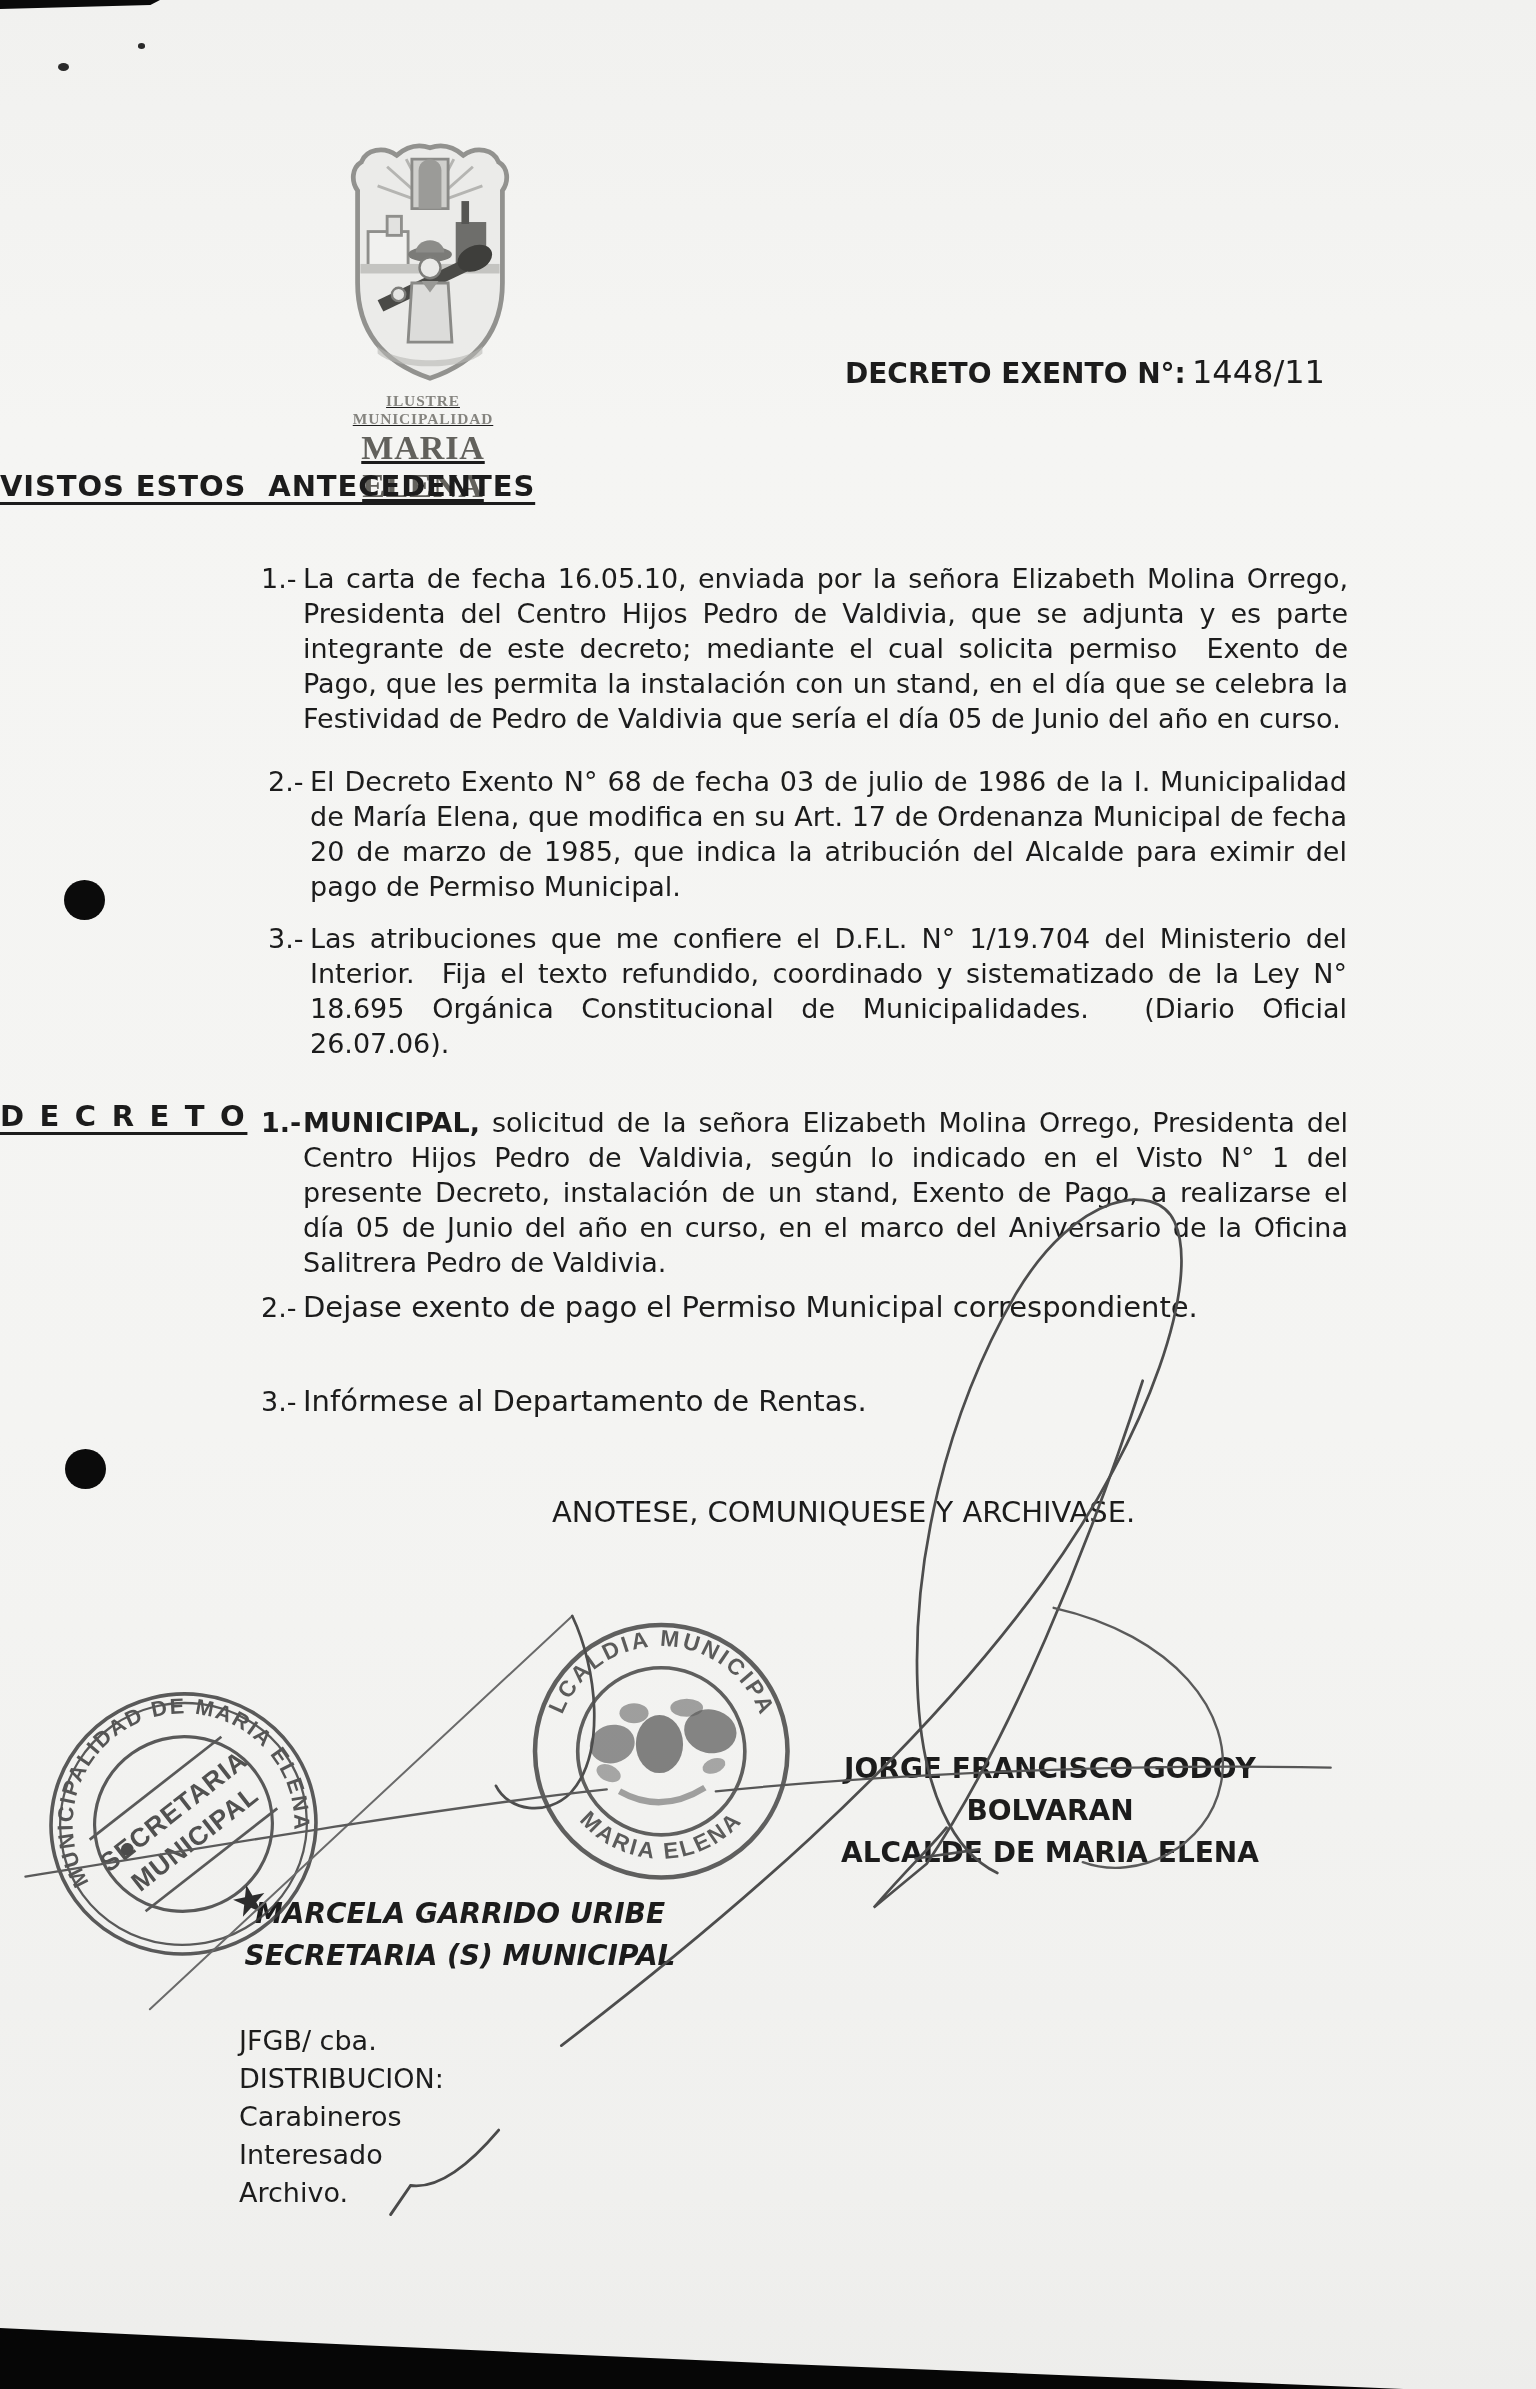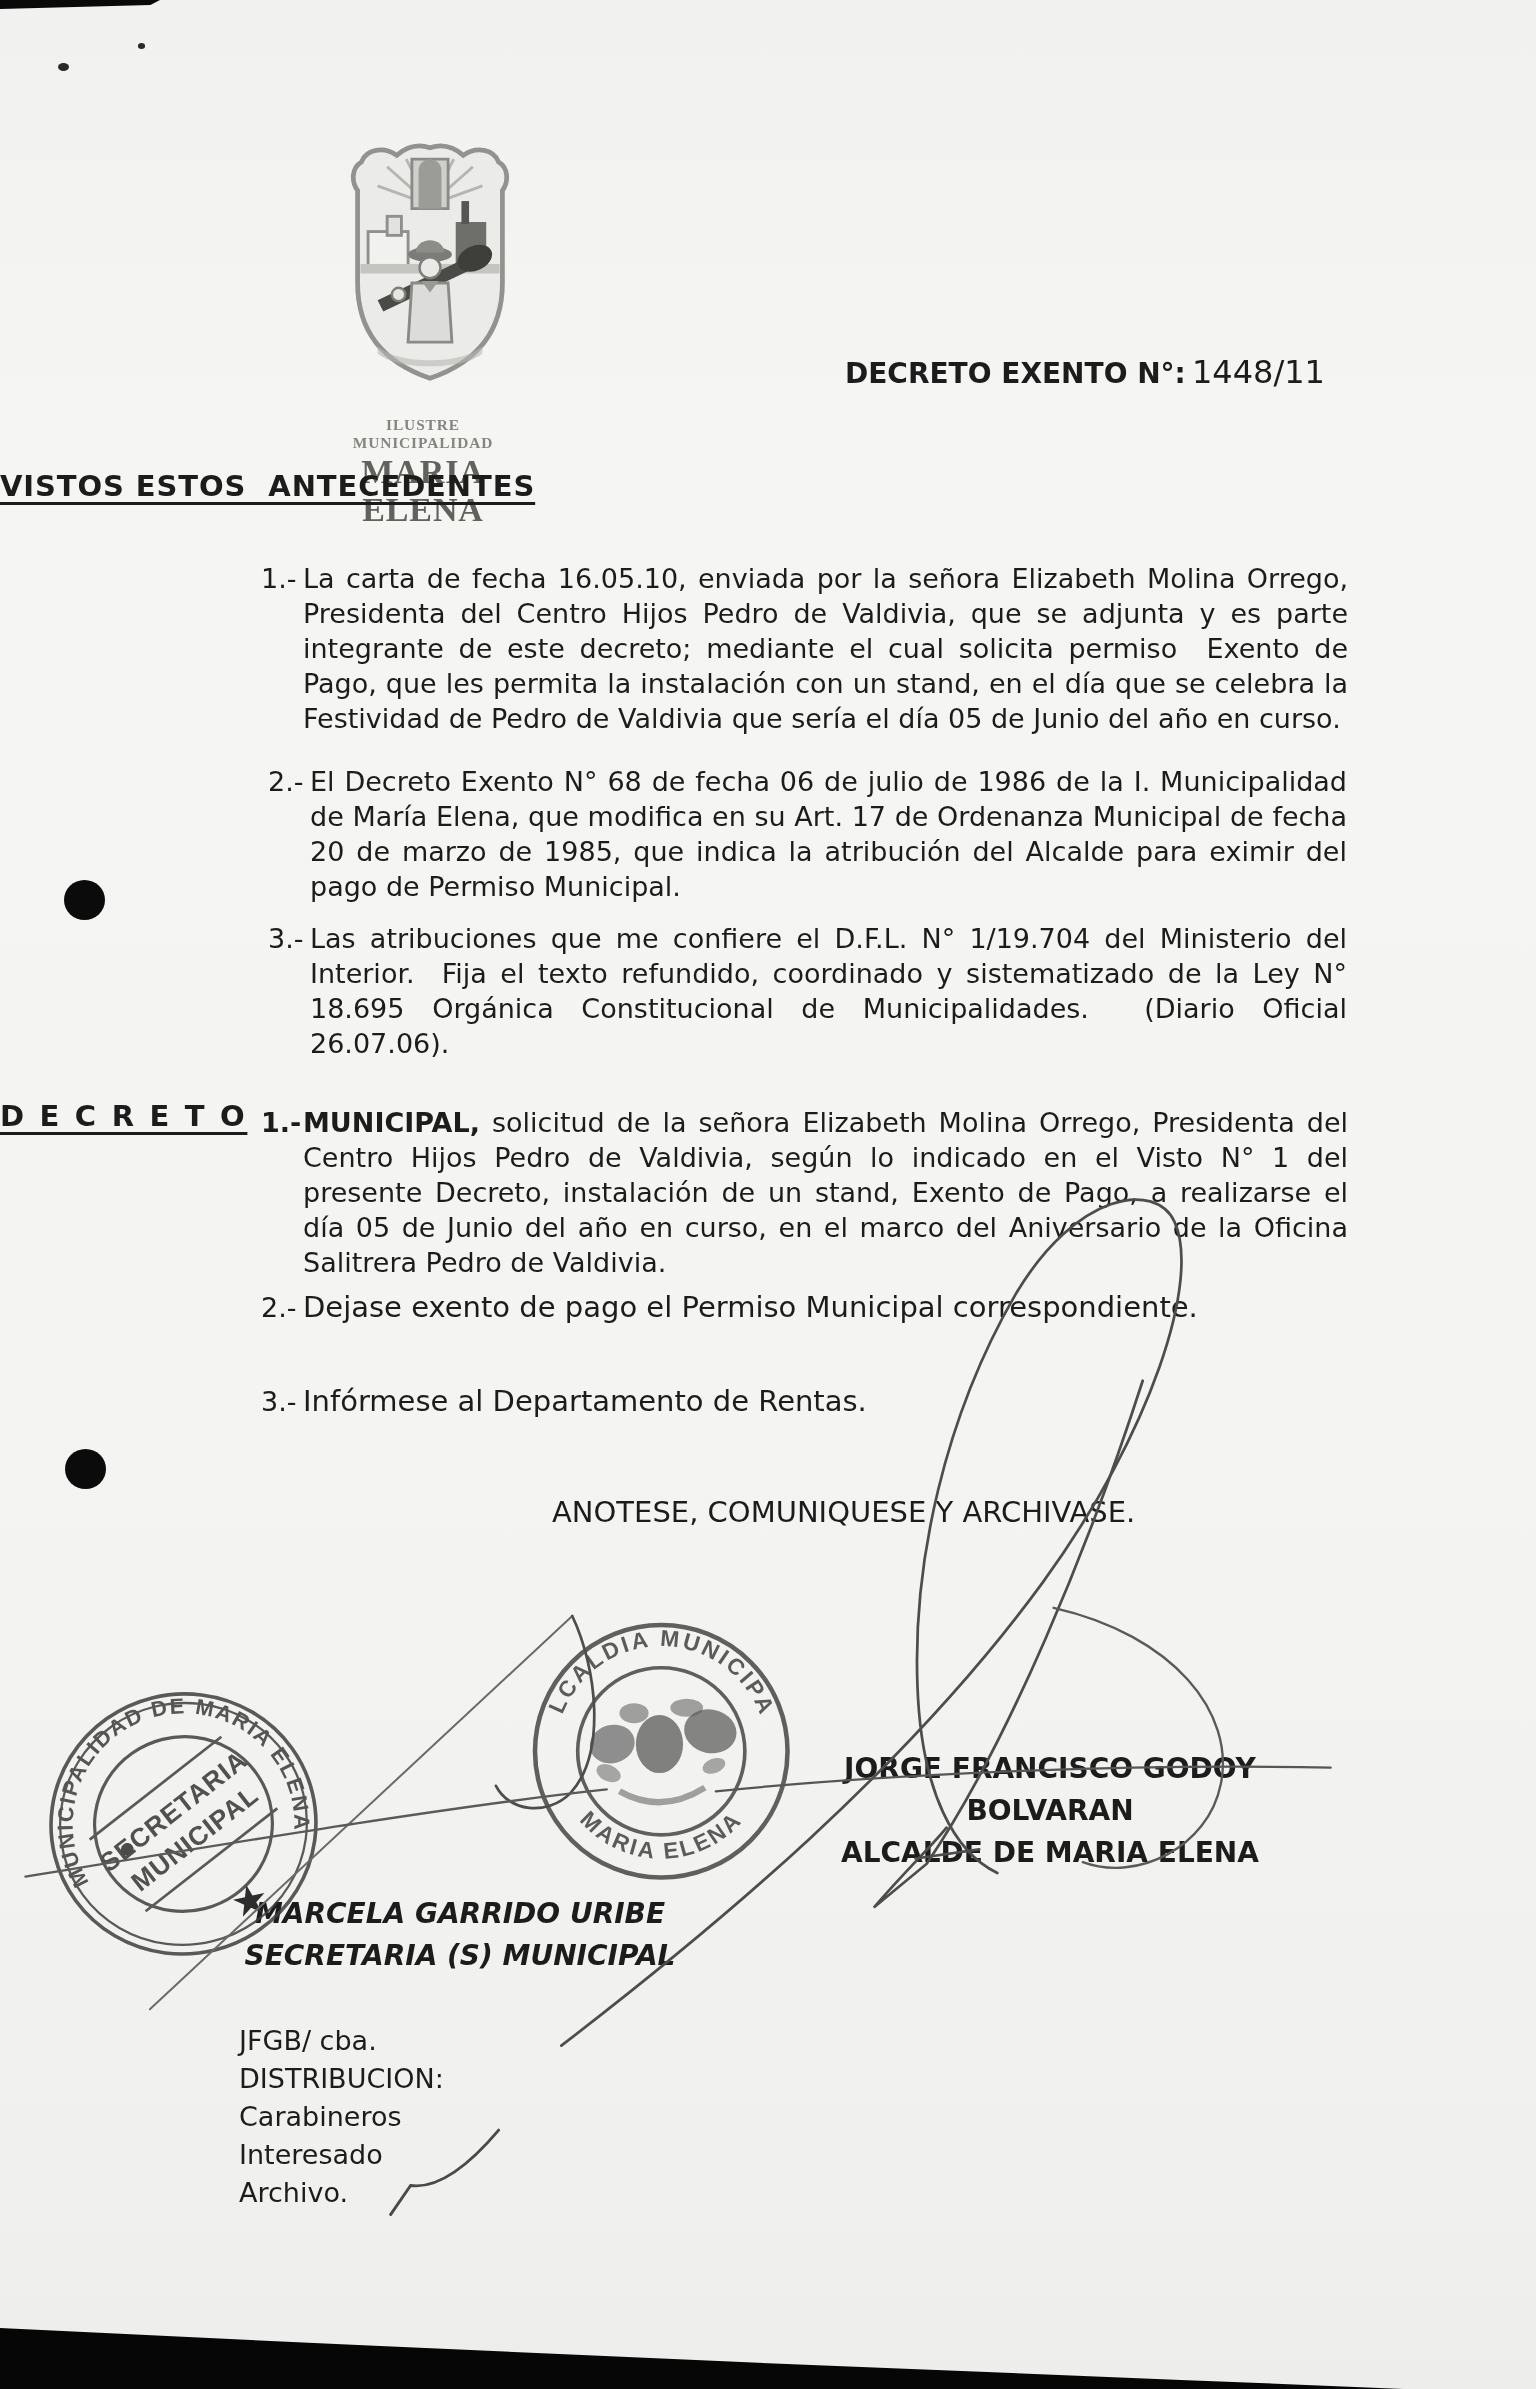--- a/index.html
+++ b/index.html
@@ -68,21 +68,21 @@
     <ellipse cx="132" cy="122" rx="19" ry="13" fill="#3e3e3b" transform="rotate(-24 132 122)"></ellipse>
     <ellipse cx="85" cy="118" rx="23" ry="8" fill="#7b7b78"></ellipse>
     <path d="M70 116 a15 13 0 0 1 30 0 z" fill="#8c8c89"></path>
     <circle cx="85" cy="132" r="11" fill="#e9e9e7" stroke="#7d7d7a" stroke-width="2.5"></circle>
     <path d="M66 148 h38 l4 62 h-46 z" fill="#dcdcda" stroke="#8a8a87" stroke-width="3"></path>
     <path d="M76 146 l9 12 l9 -12 z" fill="#999996"></path>
     <circle cx="52" cy="160" r="7" fill="#e5e5e3" stroke="#7d7d7a" stroke-width="2.5"></circle>
     <path d="M30 214 C50 234 120 234 140 214 L140 222 C120 240 50 240 30 222 Z" fill="#b7b7b4" opacity="0.6"></path>
   </svg>
 
-  <div class="abs logo-cap" style="left:314px;top:416px;">
+  <div class="abs logo-cap" style="left:314px;top:392px;text-decoration:underline;">
     <div class="l1">ILUSTRE MUNICIPALIDAD</div>
     <div class="l2">MARIA ELENA</div>
   </div>
 
   <div class="abs" style="left:845px;top:353px;">
     <div class="hdr-row">
       <span class="hdr-label" style="flex:0 0 347px;">DECRETO EXENTO N°:</span>
       <span class="hdr-val">1448/11</span>
     </div>
   </div>
@@ -90,21 +90,21 @@
   <div class="abs center-line" style="top:469px;">
     <span class="big-heading" style="letter-spacing:0.9px;">VISTOS ESTOS  ANTECEDENTES</span>
   </div>
 
   <div class="abs item" style="left:261px;top:561px;width:1087px;">
     <span class="num">1.-</span>
     <span class="txt">La carta de fecha 16.05.10, enviada por la señora Elizabeth Molina Orrego, Presidenta del Centro Hijos Pedro de Valdivia, que se adjunta y es parte integrante de este decreto; mediante el cual solicita permiso  Exento de Pago, que les permita la instalación con un stand, en el día que se celebra la Festividad de Pedro de Valdivia que sería el día 05 de Junio del año en curso.</span>
   </div>
   <div class="abs item" style="left:268px;top:764px;width:1079px;">
     <span class="num">2.-</span>
-    <span class="txt">El Decreto Exento N° 68 de fecha 06 de julio de 1986 de la I. Municipalidad de María Elena, que modifica en su Art. 17 de Ordenanza Municipal de fecha 20 de marzo de 1985, que indica la atribución del Alcalde para eximir del pago de Permiso Municipal.</span>
+    <span class="txt">El Decreto Exento N° 68 de fecha 03 de julio de 1986 de la I. Municipalidad de María Elena, que modifica en su Art. 17 de Ordenanza Municipal de fecha 20 de marzo de 1985, que indica la atribución del Alcalde para eximir del pago de Permiso Municipal.</span>
   </div>
   <div class="abs item" style="left:268px;top:921px;width:1079px;">
     <span class="num">3.-</span>
     <span class="txt">Las atribuciones que me confiere el D.F.L. N° 1/19.704 del Ministerio del Interior.  Fija el texto refundido, coordinado y sistematizado de la Ley N° 18.695 Orgánica Constitucional de Municipalidades.  (Diario Oficial 26.07.06).</span>
   </div>
 
   <div class="abs center-line" style="top:1099px;">
     <span class="big-heading" style="letter-spacing:2.7px;">D E C R E T O</span>
   </div>
 

